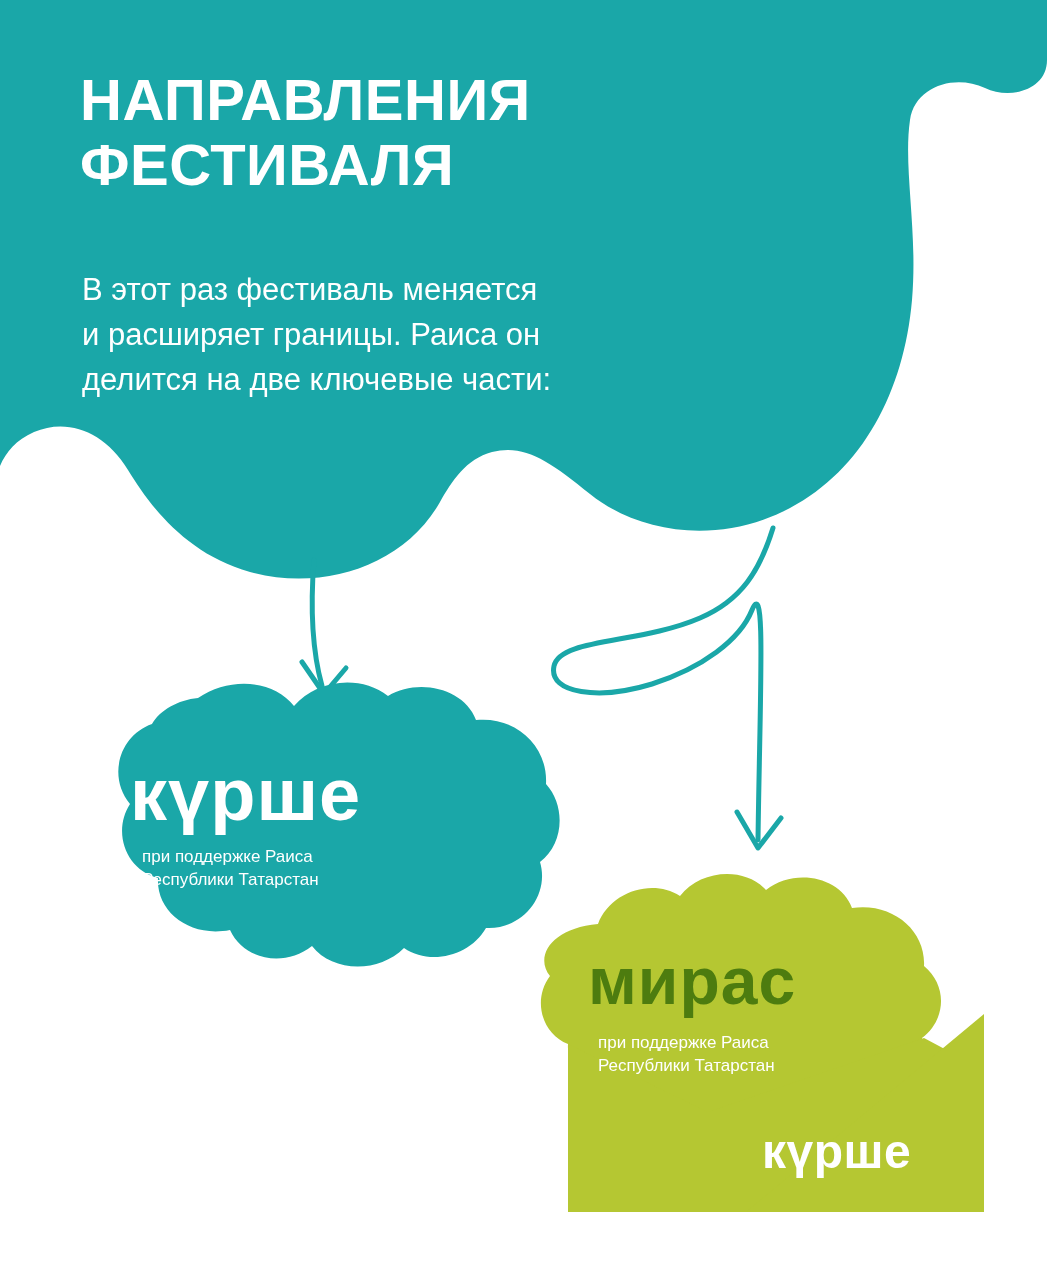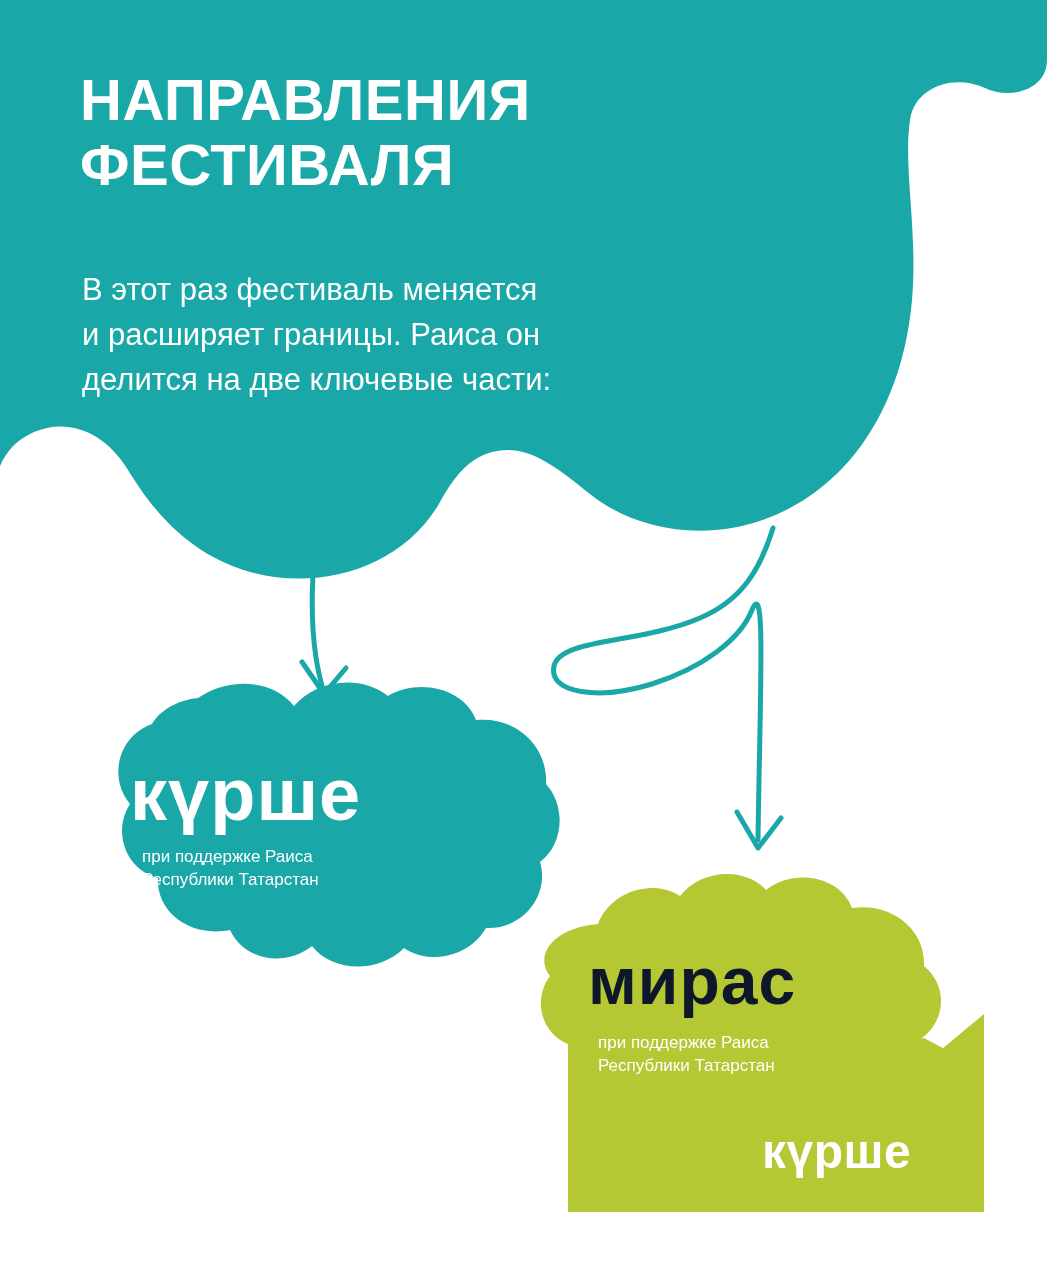--- a/index.html
+++ b/index.html
@@ -104,21 +104,21 @@
     left: 528px;
     top: 864px;
     width: 460px;
     height: 348px;
   }
   .miras-word {
     position: absolute;
     left: 588px;
     top: 948px;
     width: 360px;
-    color: #0f172a;
+    color: #4d7c0f;
     font-size: 66px;
     font-weight: bold;
     letter-spacing: 1px;
     line-height: 1;
   }
   .miras-sub {
     position: absolute;
     left: 598px;
     top: 1032px;
     width: 300px;

